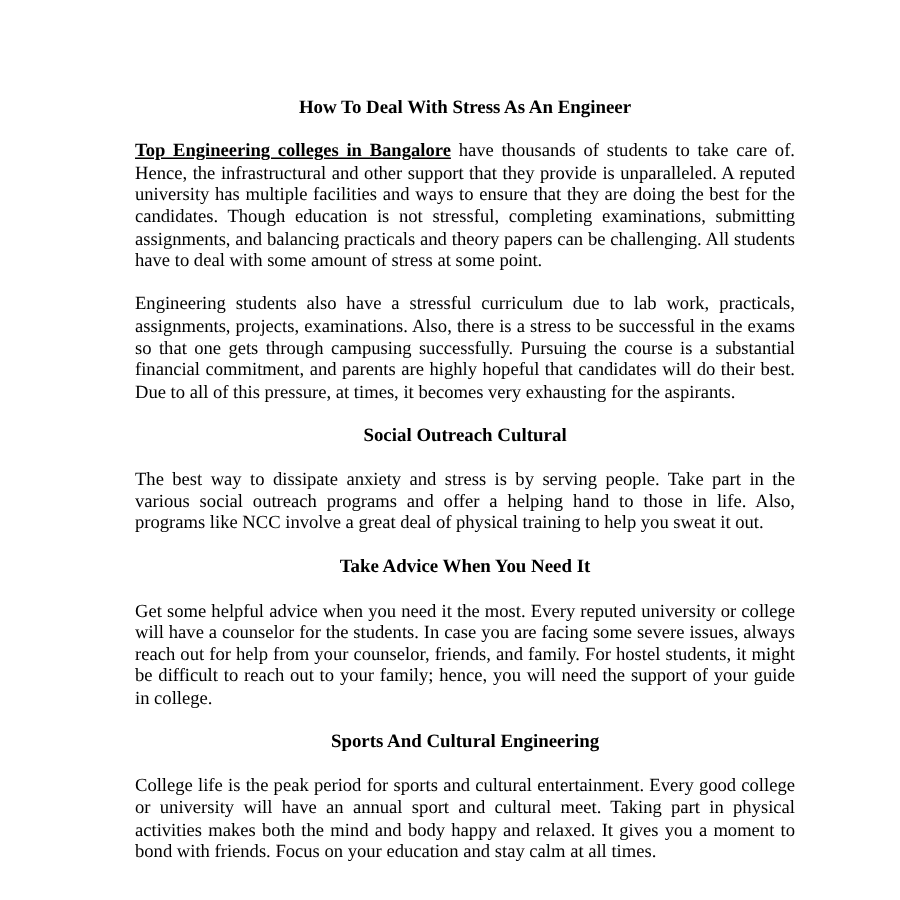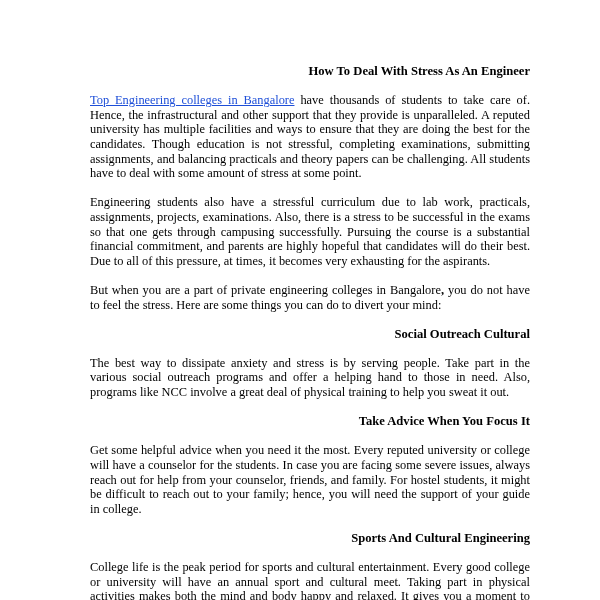--- a/index.html
+++ b/index.html
@@ -14,51 +14,50 @@
     position: absolute;
     left: 90px;
     top: 64px;
     width: 440px;
     color: #000000;
     font-size: 12.4px;
     line-height: 14.6px;
   }
   .title, .section-heading {
     font-weight: bold;
-    text-align: right;
+    text-align: center;
     font-size: 12.6px;
     margin-bottom: 14.6px;
   }
   .para {
     text-align: justify;
     margin-bottom: 14.6px;
   }
   .doc-link {
-    color: #1d4ed8;
-    font-weight: normal;
+    color: #000000;
+    font-weight: bold;
     text-decoration: underline;
     cursor: pointer;
   }
   .bold-inline { font-weight: bold; }
 </style>
 </head>
 <body>
 
 <div class="page">
 
   <div class="title">How To Deal With Stress As An Engineer</div>
 
   <p class="para"><a class="doc-link">Top Engineering colleges in Bangalore</a><span> have thousands of students to take care of. Hence, the infrastructural and other support that they provide is unparalleled. A reputed university has multiple facilities and ways to ensure that they are doing the best for the candidates. Though education is not stressful, completing examinations, submitting assignments, and balancing practicals and theory papers can be challenging. All students have to deal with some amount of stress at some point.</span></p>
 
   <p class="para">Engineering students also have a stressful curriculum due to lab work, practicals, assignments, projects, examinations. Also, there is a stress to be successful in the exams so that one gets through campusing successfully. Pursuing the course is a substantial financial commitment, and parents are highly hopeful that candidates will do their best. Due to all of this pressure, at times, it becomes very exhausting for the aspirants.</p>
 
-  <p class="para"><span>But when you are a part of private engineering colleges in Bangalore</span><span class="bold-inline">,</span><span> you do not have to feel the stress. Here are some things you can do to divert your mind:</span></p>
 
   <div class="section-heading">Social Outreach Cultural</div>
-  <p class="para">The best way to dissipate anxiety and stress is by serving people. Take part in the various social outreach programs and offer a helping hand to those in need. Also, programs like NCC involve a great deal of physical training to help you sweat it out.</p>
+  <p class="para">The best way to dissipate anxiety and stress is by serving people. Take part in the various social outreach programs and offer a helping hand to those in life. Also, programs like NCC involve a great deal of physical training to help you sweat it out.</p>
 
-  <div class="section-heading">Take Advice When You Focus It</div>
+  <div class="section-heading">Take Advice When You Need It</div>
   <p class="para">Get some helpful advice when you need it the most. Every reputed university or college will have a counselor for the students. In case you are facing some severe issues, always reach out for help from your counselor, friends, and family. For hostel students, it might be difficult to reach out to your family; hence, you will need the support of your guide in college.</p>
 
   <div class="section-heading">Sports And Cultural Engineering</div>
   <p class="para">College life is the peak period for sports and cultural entertainment. Every good college or university will have an annual sport and cultural meet. Taking part in physical activities makes both the mind and body happy and relaxed. It gives you a moment to bond with friends. Focus on your education and stay calm at all times.</p>
 
 </div>
 
 </body></html>

